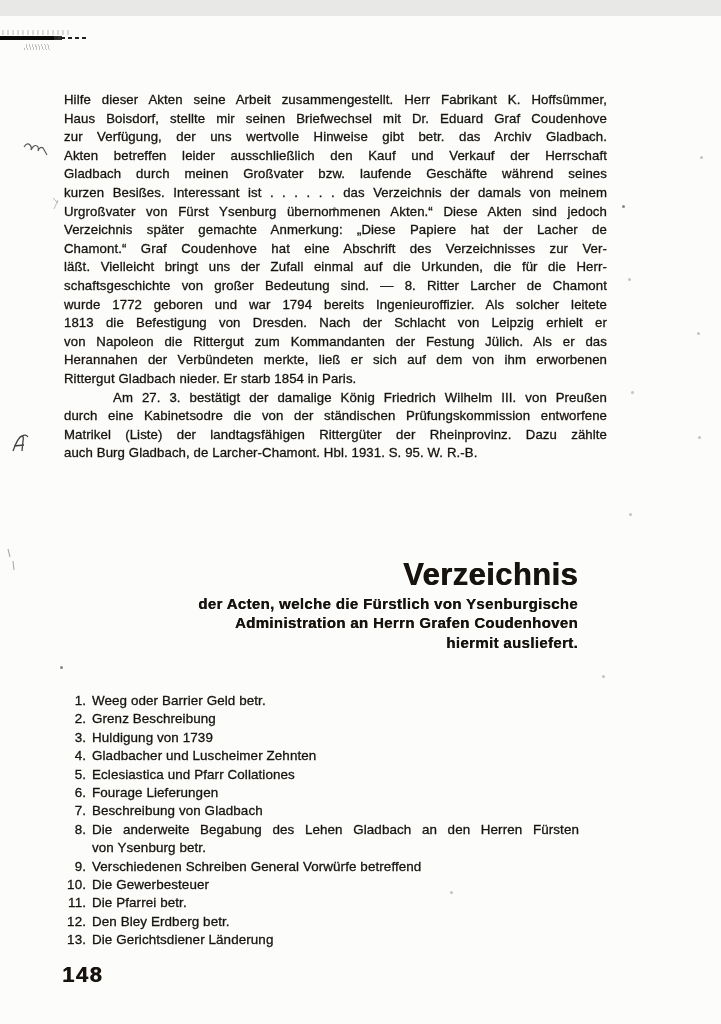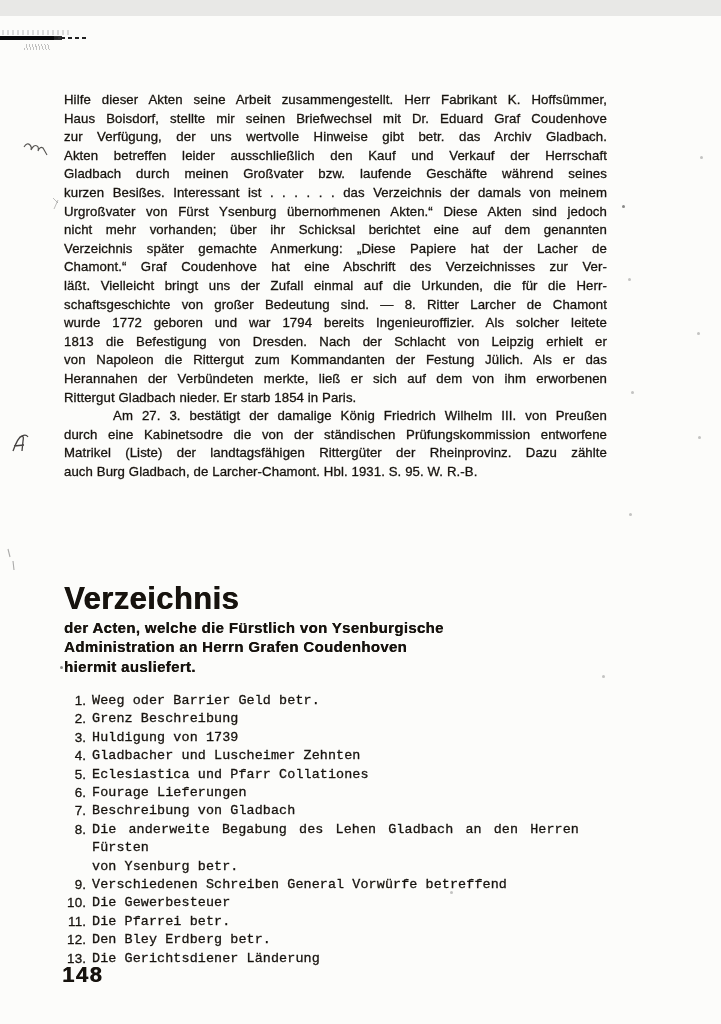--- a/index.html
+++ b/index.html
@@ -35,40 +35,40 @@
     position:absolute;left:64px;top:75px;width:543px;
     font-size:13.2px;line-height:18.6px;
     letter-spacing:.1px;
     -webkit-text-stroke:.3px #17130e;
   }
   .bline{white-space:normal;}
   .j{text-align:justify;text-align-last:justify;}
   .indent{padding-left:49px;}
 
   
-  .heading{position:absolute;left:64px;top:564px;width:514px;text-align:left;}
+  .heading{position:absolute;left:64px;top:540px;width:514px;text-align:right;}
   .title{
     font-size:31px;font-weight:700;line-height:38px;
     letter-spacing:.4px;
     text-shadow:.6px 0 0 currentColor;
   }
   .sub{
     font-size:15px;font-weight:700;line-height:19.4px;
     letter-spacing:.35px;
     text-shadow:.3px 0 0 currentColor;
   }
   .sub:first-of-type{margin-top:4px;}
 
   
   .list{position:absolute;left:64px;top:676px;width:515px;
     font-size:13.4px;line-height:18.4px;
     -webkit-text-stroke:.3px #17130e;letter-spacing:.1px;}
   .li{display:flex;align-items:flex-start;}
   .num{flex:0 0 22px;text-align:right;margin-right:6px;}
-  .txt{flex:1 1 auto;max-width:487px;font-family:Liberation Mono, monospace;}
+  .txt{flex:1 1 auto;max-width:487px;}
 
   .pagenum{
     position:absolute;left:62px;top:946px;
     font-size:22px;font-weight:700;letter-spacing:1.5px;
     text-shadow:.6px 0 0 currentColor;
   }
 
   
   .mark{position:absolute;pointer-events:none;}
   .speck{position:absolute;width:3px;height:3px;border-radius:50%;background:rgba(40,40,40,.55);}
@@ -112,21 +112,20 @@
   <div class="speck f" style="left:450px;top:875px;"></div>
 
   <div class="body-text" id="body-text">
       <div class="bline j">Hilfe dieser Akten seine Arbeit zusammengestellt. Herr Fabrikant K. Hoffsümmer,</div>
       <div class="bline j">Haus Boisdorf, stellte mir seinen Briefwechsel mit Dr. Eduard Graf Coudenhove</div>
       <div class="bline j">zur Verfügung, der uns wertvolle Hinweise gibt betr. das Archiv Gladbach.</div>
       <div class="bline j">Akten betreffen leider ausschließlich den Kauf und Verkauf der Herrschaft</div>
       <div class="bline j">Gladbach durch meinen Großvater bzw. laufende Geschäfte während seines</div>
       <div class="bline j">kurzen Besißes. Interessant ist . . . . . . das Verzeichnis der damals von meinem</div>
       <div class="bline j">Urgroßvater von Fürst Ysenburg übernommenen Akten.“ Diese Akten sind jedoch</div>
-      <div class="bline j">nicht mehr vorhanden; über ihr Schicksal berichtet eine auf dem genannten</div>
       <div class="bline j">Verzeichnis später gemachte Anmerkung: „Diese Papiere hat der Lacher de</div>
       <div class="bline j">Chamont.“ Graf Coudenhove hat eine Abschrift des Verzeichnisses zur Ver-</div>
       <div class="bline j">läßt. Vielleicht bringt uns der Zufall einmal auf die Urkunden, die für die Herr-</div>
       <div class="bline j">schaftsgeschichte von großer Bedeutung sind. — 8. Ritter Larcher de Chamont</div>
       <div class="bline j">wurde 1772 geboren und war 1794 bereits Ingenieuroffizier. Als solcher leitete</div>
       <div class="bline j">1813 die Befestigung von Dresden. Nach der Schlacht von Leipzig erhielt er</div>
       <div class="bline j">von Napoleon die Rittergut zum Kommandanten der Festung Jülich. Als er das</div>
       <div class="bline j">Herannahen der Verbündeten merkte, ließ er sich auf dem von ihm erworbenen</div>
       <div class="bline">Rittergut Gladbach nieder. Er starb 1854 in Paris.</div>
       <div class="bline j indent">Am 27. 3. bestätigt der damalige König Friedrich Wilhelm III. von Preußen</div>

